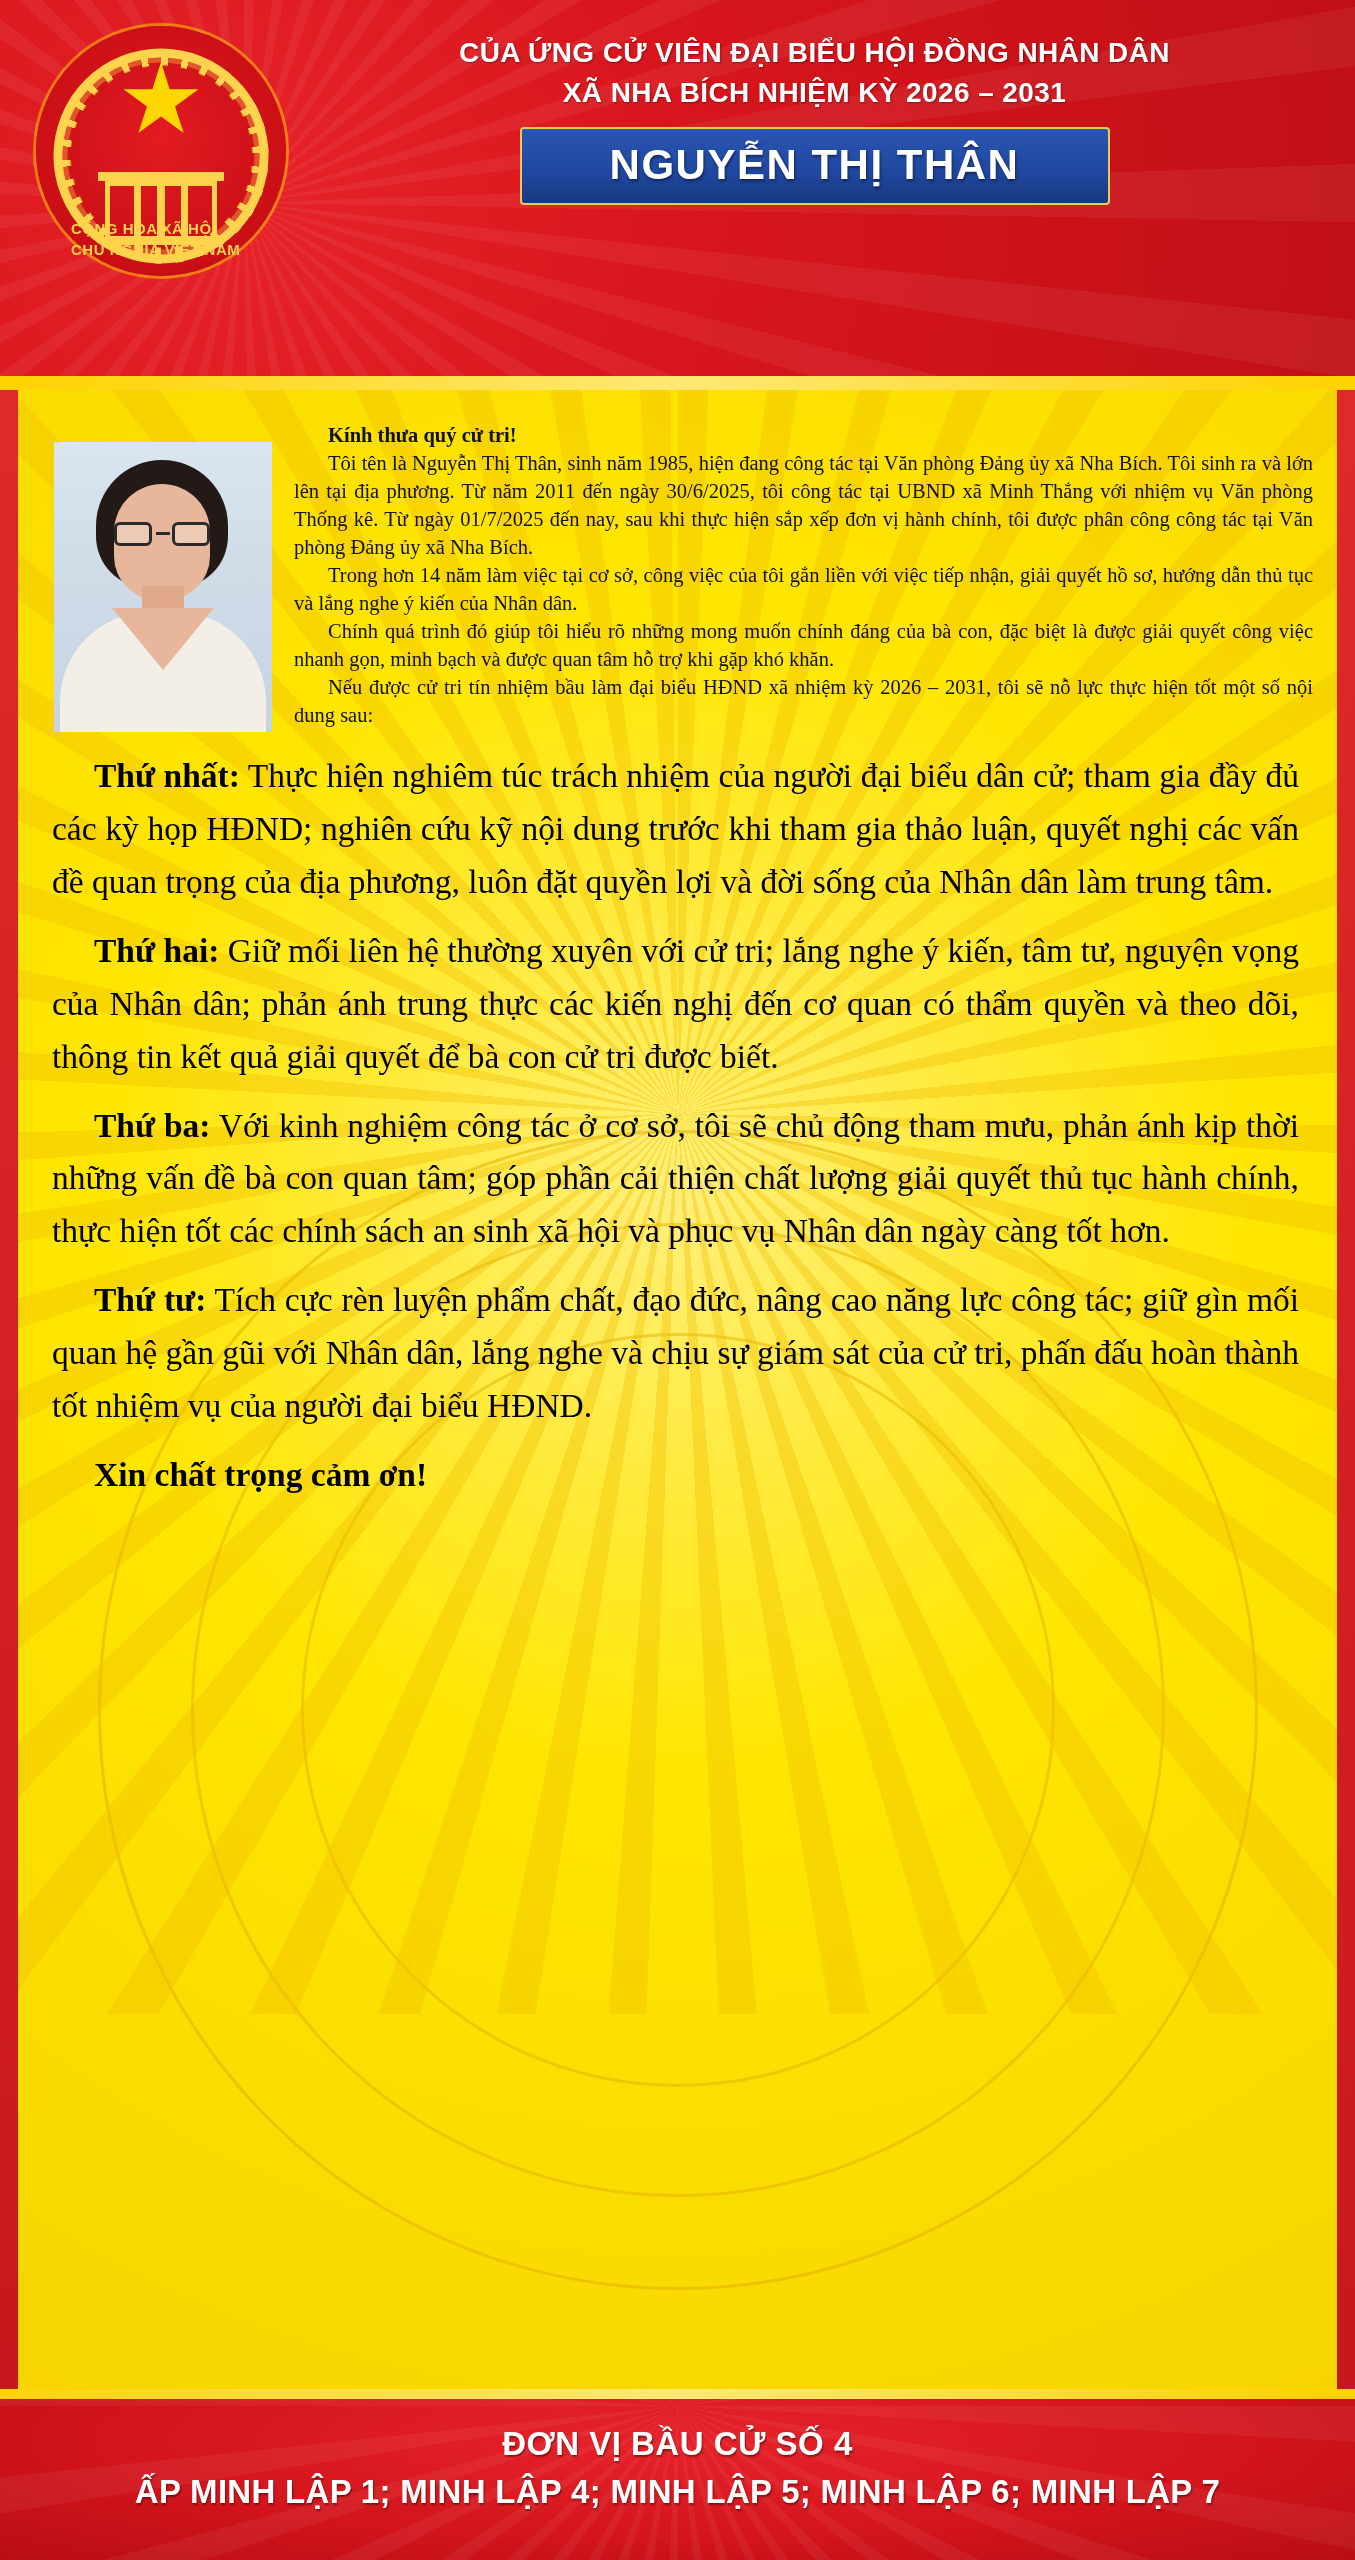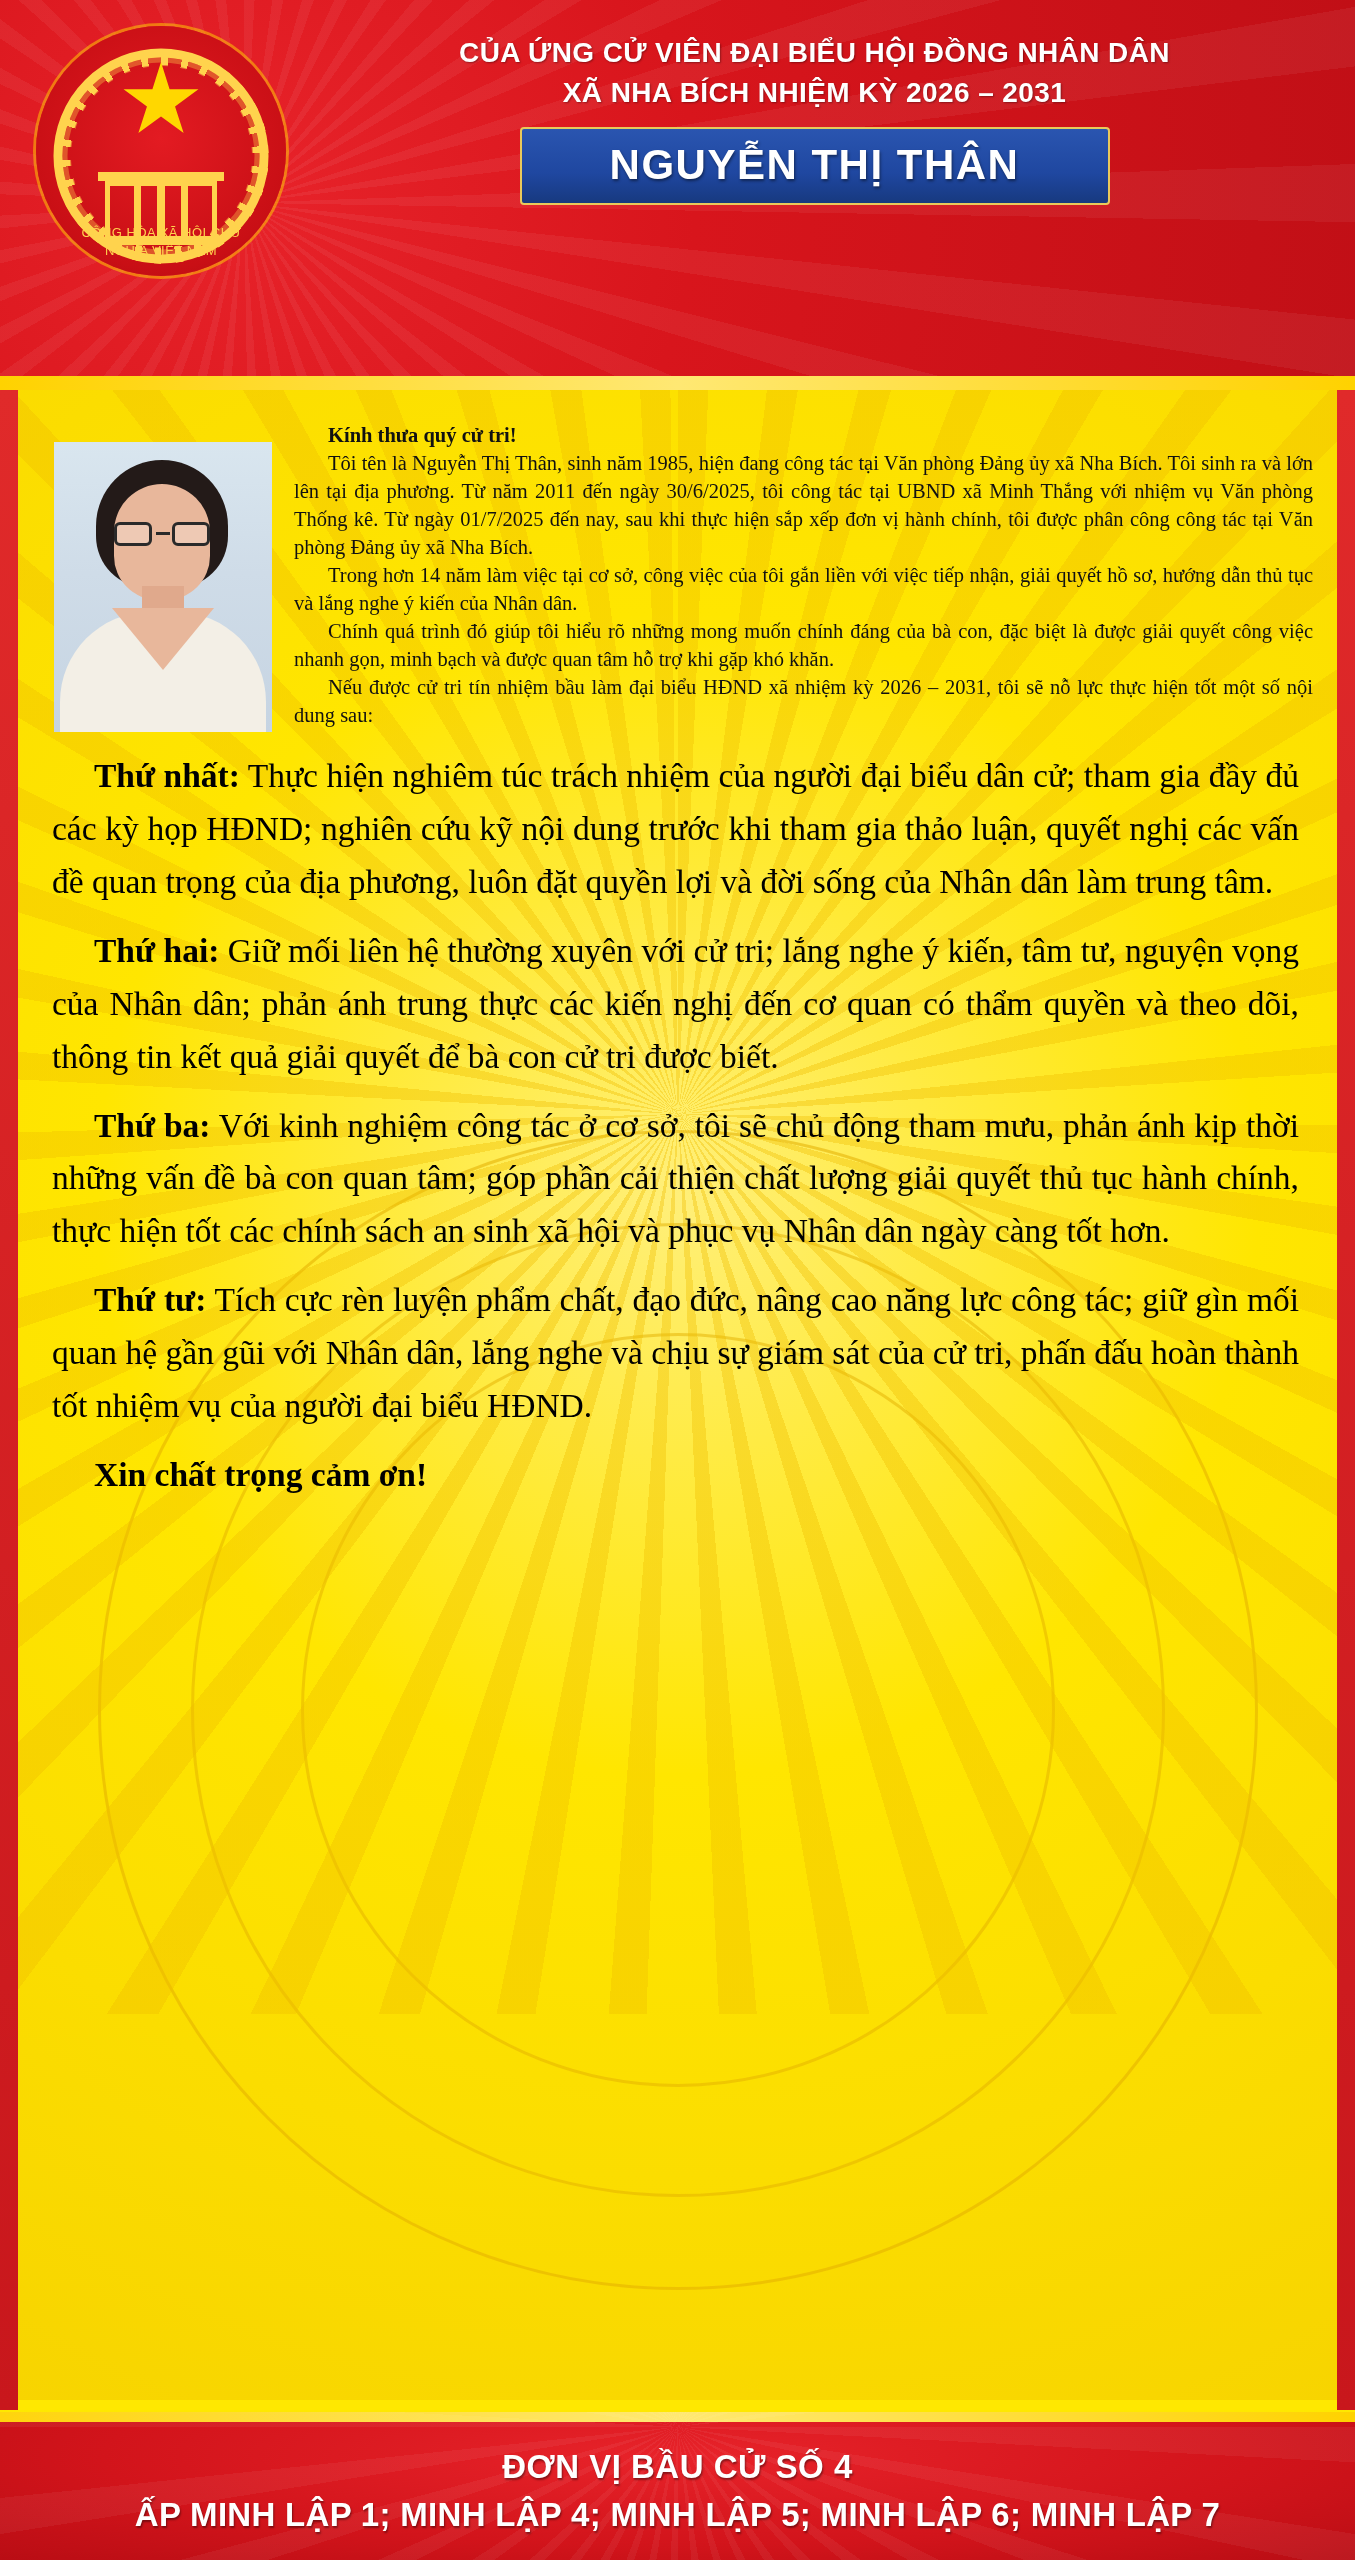--- a/index.html
+++ b/index.html
@@ -103,25 +103,24 @@
     left: -12px; right: -12px; top: -14px;
     height: 9px;
     background: #ffd34d;
   }
   .emblem .ribbon {
     position: absolute;
     left: 50%;
     bottom: 16px;
     transform: translateX(-50%);
     width: 180px;
-    text-align: center;
     color: #ffd34d;
     font-family: "Liberation Sans", sans-serif;
-    font-size: 13px;
-    font-weight: normal;
+    font-size: 15px;
+    font-weight: bold;
     letter-spacing: .5px;
     line-height: 1.4;
   }
 
   .header-texts {
     position: absolute;
     left: 300px;
     right: 26px;
     top: 16px;
     text-align: center;
@@ -317,21 +316,21 @@
     margin: 0 0 16px 0;
     text-indent: 42px;
   }
   .main-text .lead { font-weight: bold; }
   .main-text p.closing { font-weight: bold; text-indent: 42px; }
 
   
   .footer {
     position: absolute;
     left: 0; right: 0; bottom: 0;
-    height: 148px;
+    height: 171px;
     background: radial-gradient(ellipse at 50% 30%, #e8232a 0%, #d2141b 60%, #b90d14 100%);
     color: #fff;
     text-align: center;
     font-family: "Liberation Sans", sans-serif;
     overflow: hidden;
   }
   .footer-rays {
     position: absolute; inset: 0;
     background: repeating-conic-gradient(from 0deg at 50% 10%,
       rgba(255,255,255,0.05) 0deg 3deg, rgba(0,0,0,0) 3deg 9deg);

